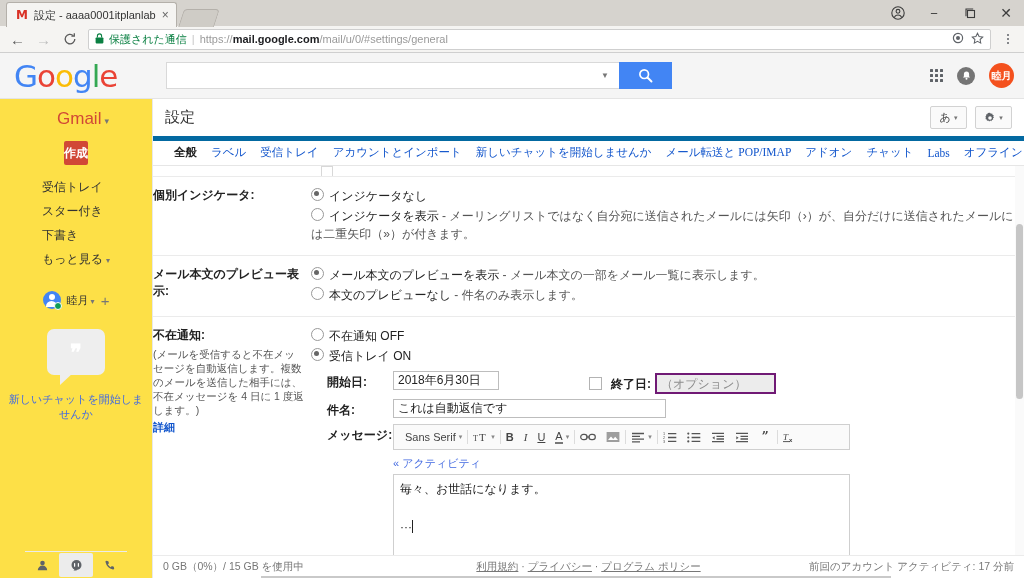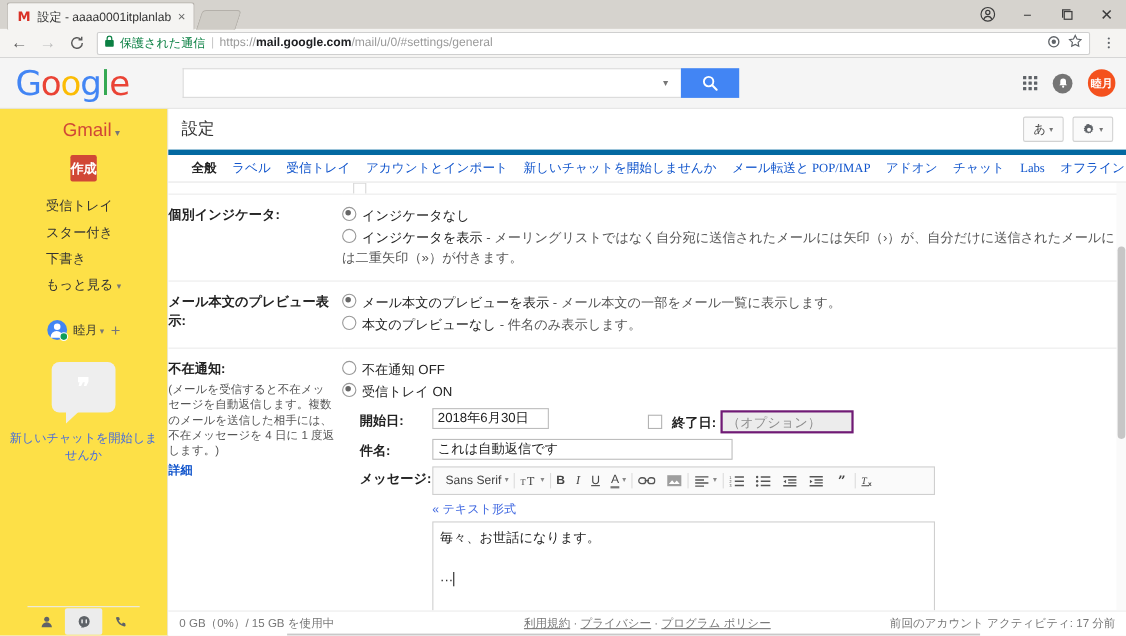--- a/index.html
+++ b/index.html
@@ -519,21 +519,21 @@
                             <span class="ti-btn">
                               <svg width="15" height="12" viewBox="0 0 15 12">
                                 <text x="0" y="9" font-size="9" font-family="Liberation Serif, serif" font-style="italic" fill="#444">T</text>
                                 <text x="6" y="11" font-size="6" font-family="Liberation Sans, sans-serif" font-weight="bold" fill="#444">x</text>
                                 <path d="M0 10.6h7" stroke="#444" stroke-width="0.9"></path>
                               </svg>
                             </span>
                           </span>
                         </div>
                       </div>
-                      <a class="txtlink">« テキスト形式</a>
+                      <a class="txtlink">« アクティビティ</a>
                       <div class="msgbody">
                         <div>毎々、お世話になります。</div>
                         <div>&nbsp;</div>
                         <div><span>···</span><span class="caret"></span></div>
                       </div>
 
                     </div>
                   </div>
                 </div>
 

